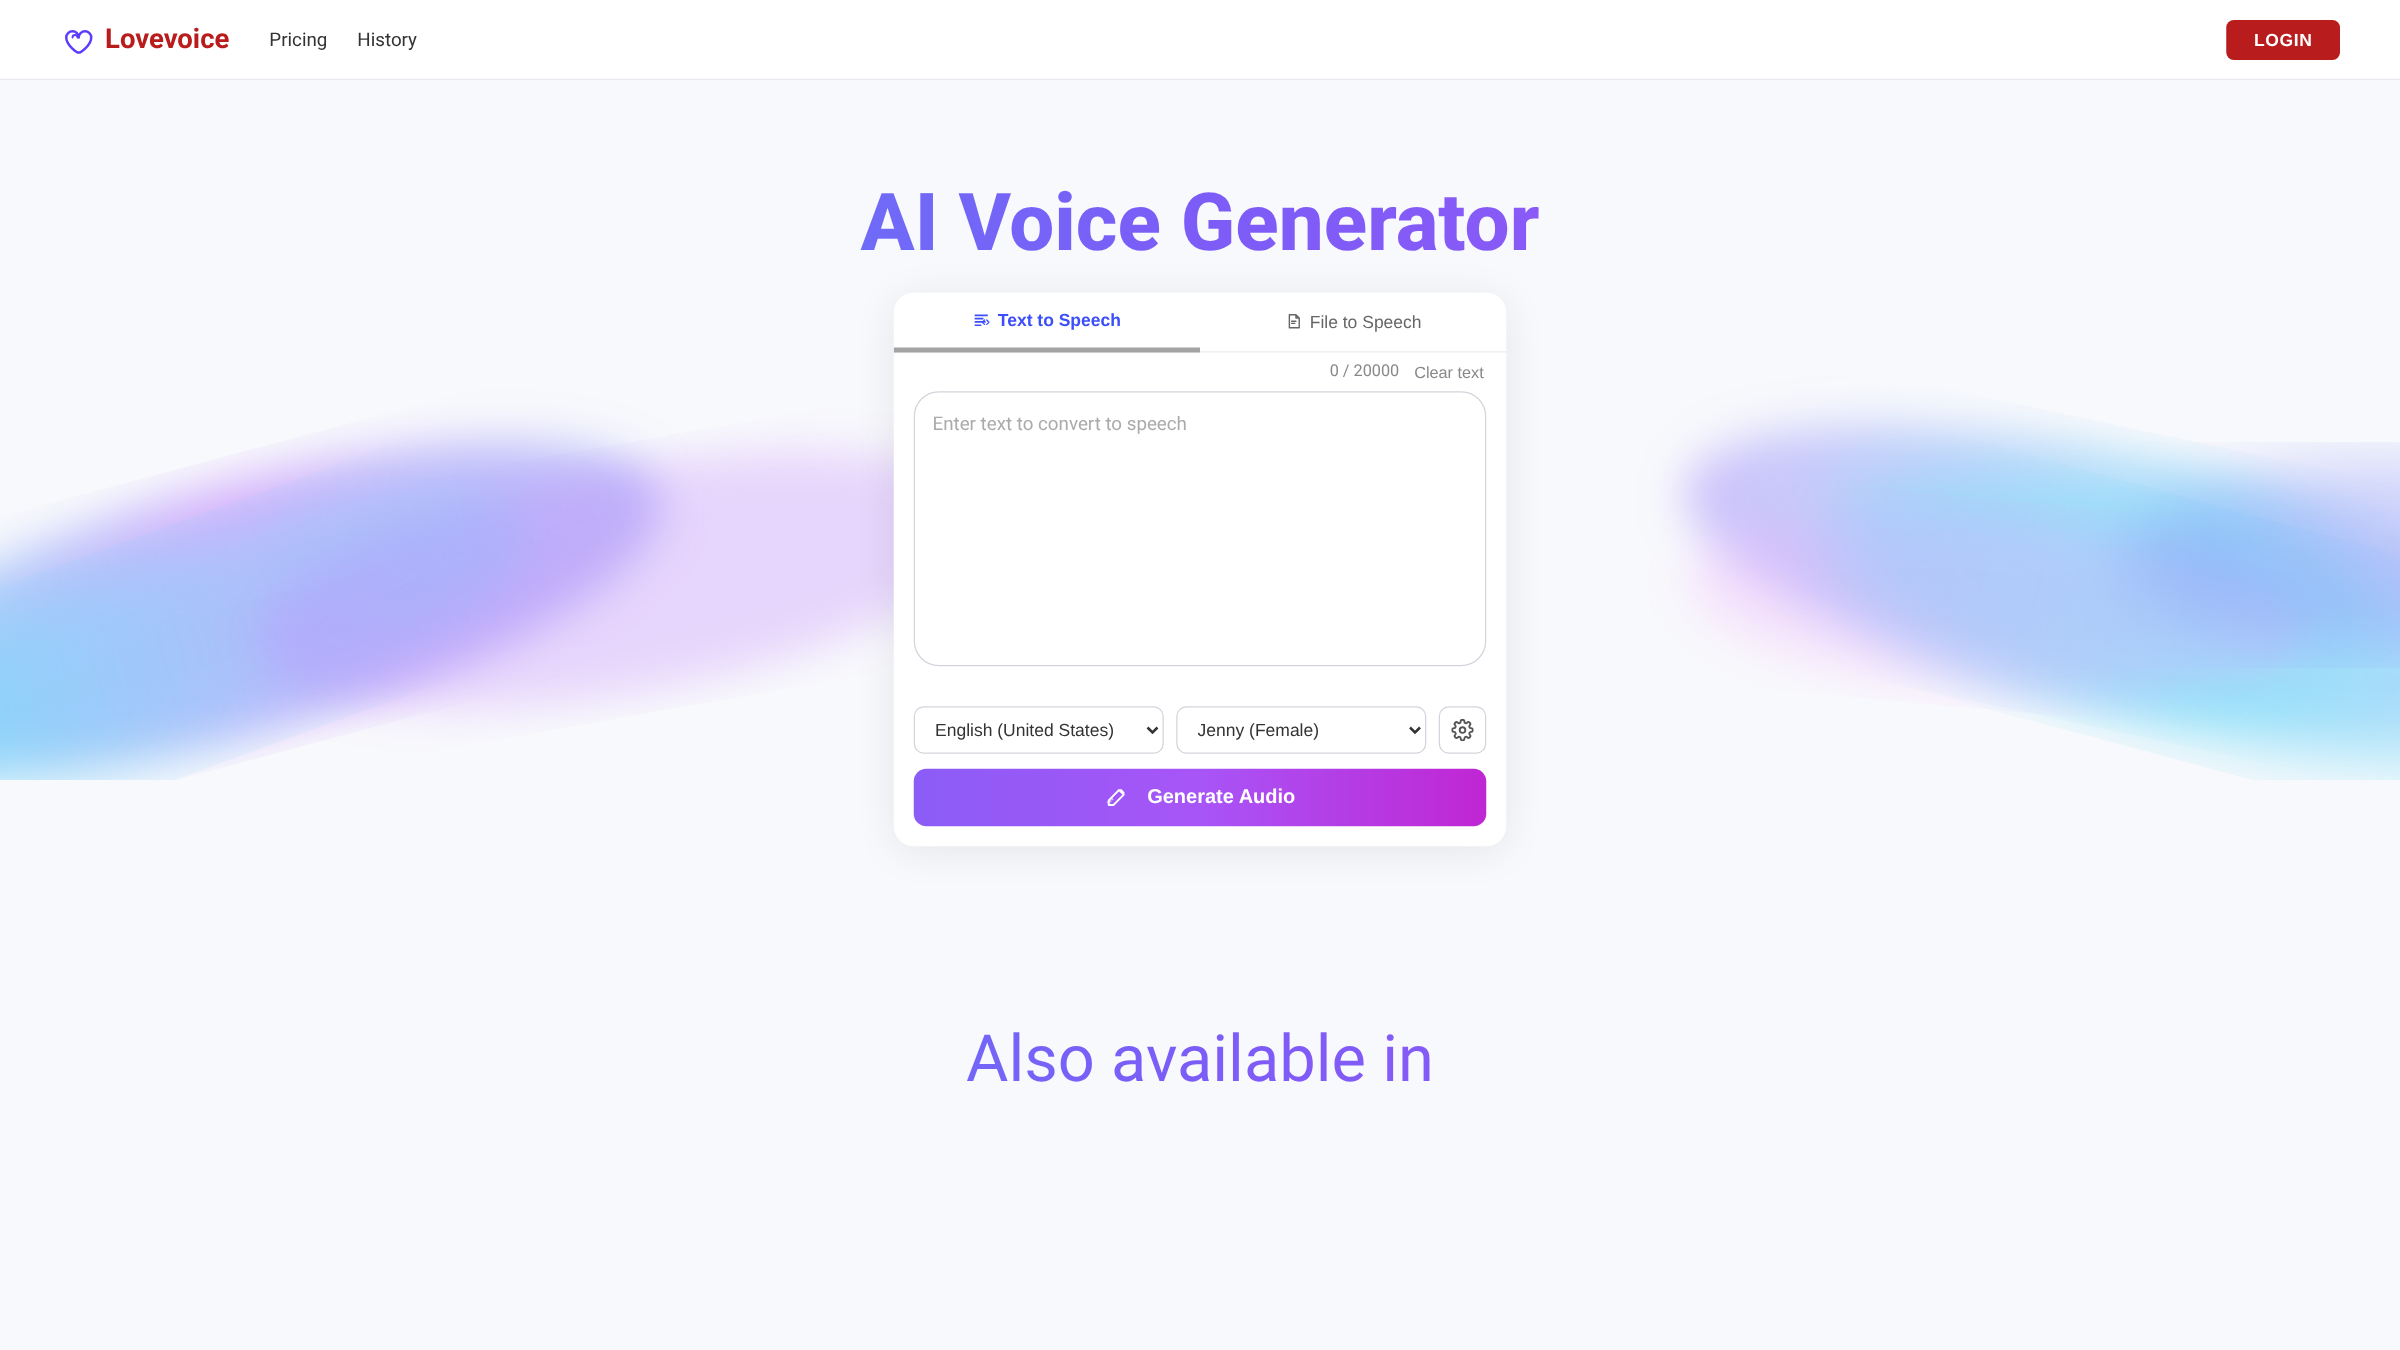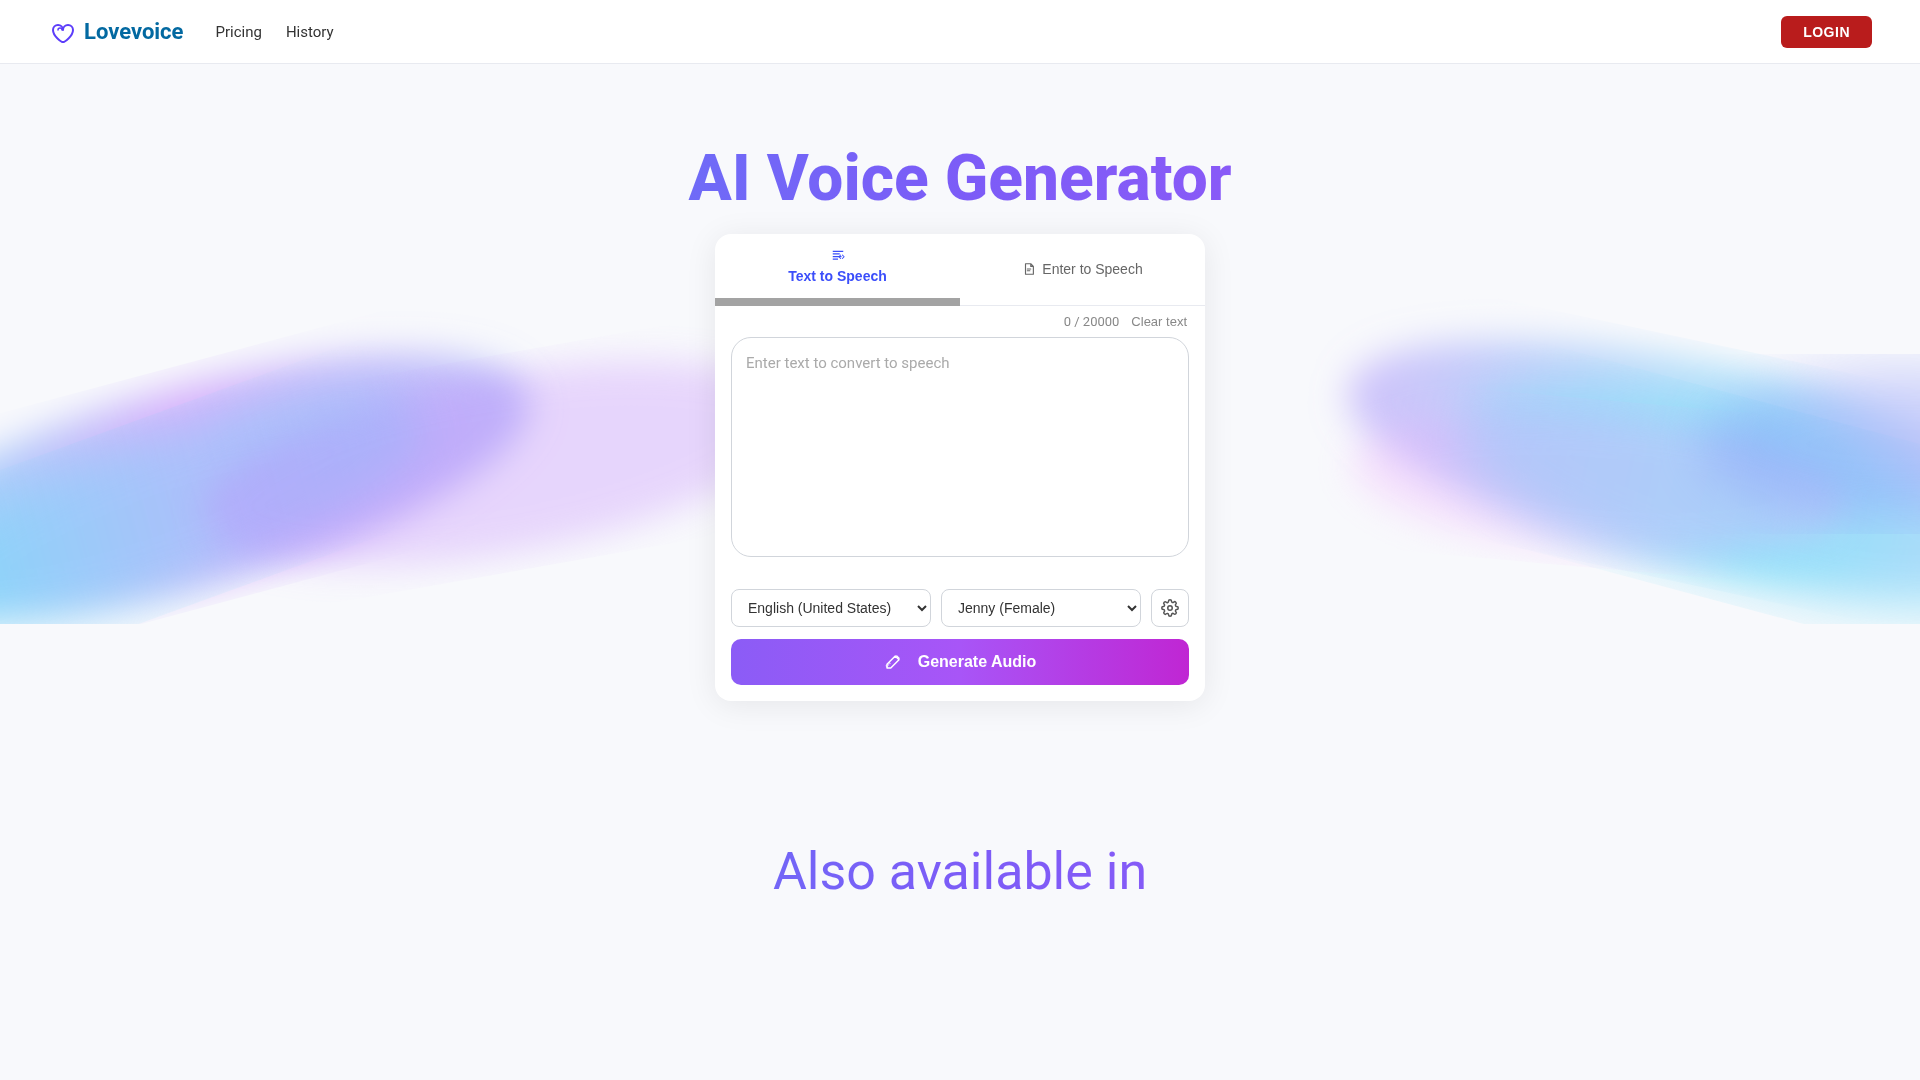--- a/index.html
+++ b/index.html
@@ -6,21 +6,21 @@
     body { font-family: -apple-system, BlinkMacSystemFont, 'Segoe UI', Roboto, sans-serif; background: #f8f9fc; min-height: 1080px; overflow-x: hidden; }
 
     
     nav {
       display: flex; align-items: center; justify-content: space-between;
       padding: 0 48px; height: 64px; background: #fff;
       border-bottom: 1px solid #e8eaf0; position: relative; z-index: 10;
     }
     .nav-left { display: flex; align-items: center; gap: 32px; }
     .logo { display: flex; align-items: center; gap: 8px; text-decoration: none; }
-    .logo-text { font-size: 22px; font-weight: 700; color: #0369a1; }
+    .logo-text { font-size: 22px; font-weight: 700; color: #b91c1c; }
     .nav-links { display: flex; gap: 24px; }
     .nav-link { font-size: 15px; color: #333; text-decoration: none; cursor: pointer; }
     .login-btn {
       background: #b91c1c; color: #fff; border: none; padding: 8px 22px;
       border-radius: 6px; font-size: 14px; font-weight: 600; cursor: pointer; letter-spacing: 0.5px;
     }
 
     
     .hero {
       position: relative; text-align: center; padding: 80px 24px 60px;
@@ -49,21 +49,21 @@
     }
 
     
     .tabs { display: flex; border-bottom: 1px solid #e8eaf0; }
     .tab {
       flex: 1; padding: 14px 16px; font-size: 14px; color: #666;
       cursor: pointer; display: flex; align-items: center; gap: 6px;
       justify-content: center; border-bottom: 2px solid transparent; margin-bottom: -1px;
       background: none; border-top: none; border-left: none; border-right: none;
     }
-    .tab.active { color: #3b4efa; border-bottom: 8px solid #a3a3a3; font-weight: 600; flex-direction: column; }
+    .tab.active { color: #3b4efa; border-bottom: 4px solid #a3a3a3; font-weight: 600; }
 
     
     .textarea-section { padding: 0 16px 16px; }
     .char-count-row {
       display: flex; justify-content: flex-end; align-items: center; gap: 12px;
       padding: 8px 2px; font-size: 13px; color: #888;
     }
     .clear-text-btn {
       background: none; border: none; color: #888; font-size: 13px; cursor: pointer;
     }
@@ -174,21 +174,21 @@
             <path d="M2 3h12v1.5H2V3zm0 3h8v1.5H2V6zm0 3h10v1.5H2V9zm0 3h6v1.5H2V12z"></path>
             <path d="M13 8l2 2-2 2M11 8l-2 2 2 2" stroke="currentColor" stroke-width="1.2" fill="none" stroke-linecap="round" stroke-linejoin="round"></path>
           </svg>
           <span>Text to Speech</span>
         </button>
         <button class="tab">
           <svg width="14" height="14" viewBox="0 0 16 16" fill="currentColor">
             <path d="M4 2h6l3 3v9H4V2zm6 0v3h3" fill="none" stroke="currentColor" stroke-width="1.3" stroke-linejoin="round"></path>
             <path d="M6 8h4M6 10h3" stroke="currentColor" stroke-width="1.2" stroke-linecap="round"></path>
           </svg>
-          <span>Enter to Speech</span>
+          <span>File to Speech</span>
         </button>
       </div>
 
       <div class="textarea-section">
         <div class="char-count-row">
           <span>0 / 20000</span>
           <button class="clear-text-btn">Clear text</button>
         </div>
         <textarea class="speech-textarea" placeholder="Enter text to convert to speech" style=""></textarea>
       </div>

